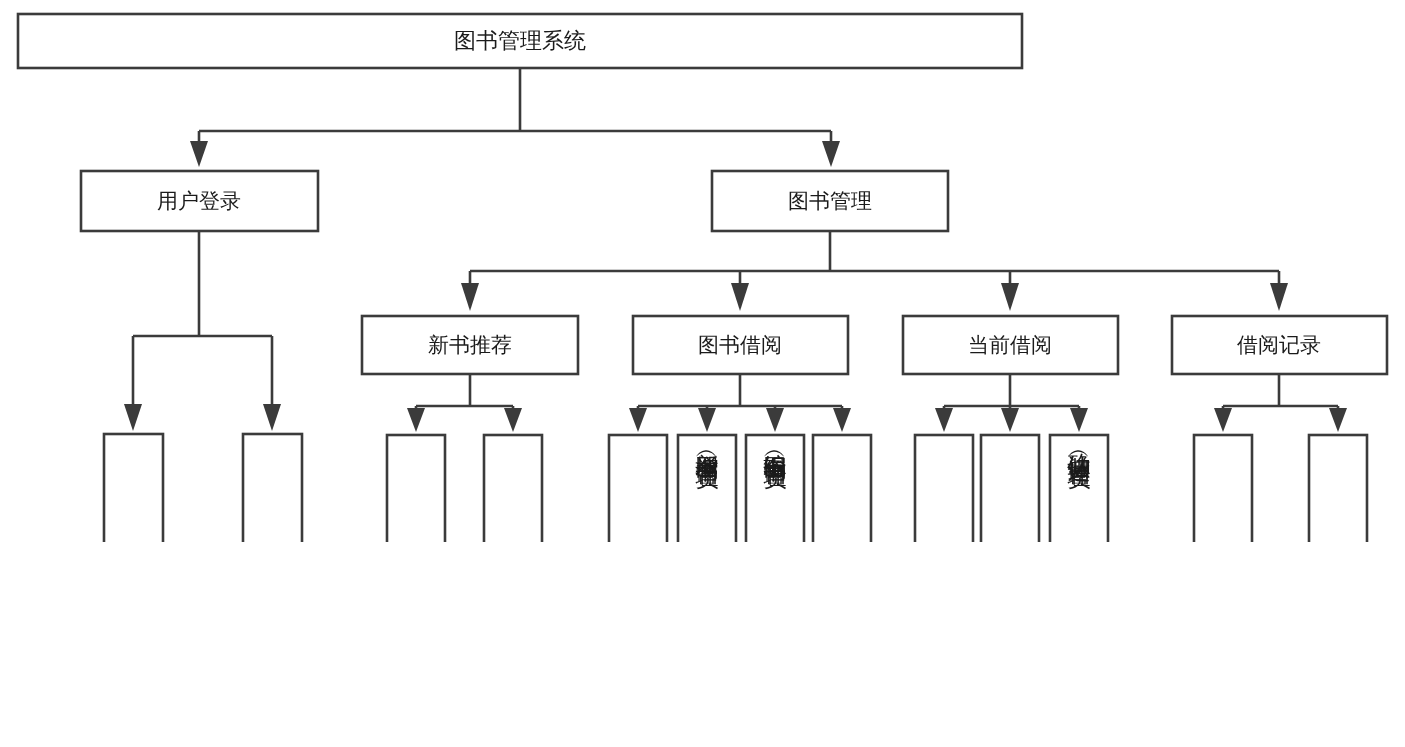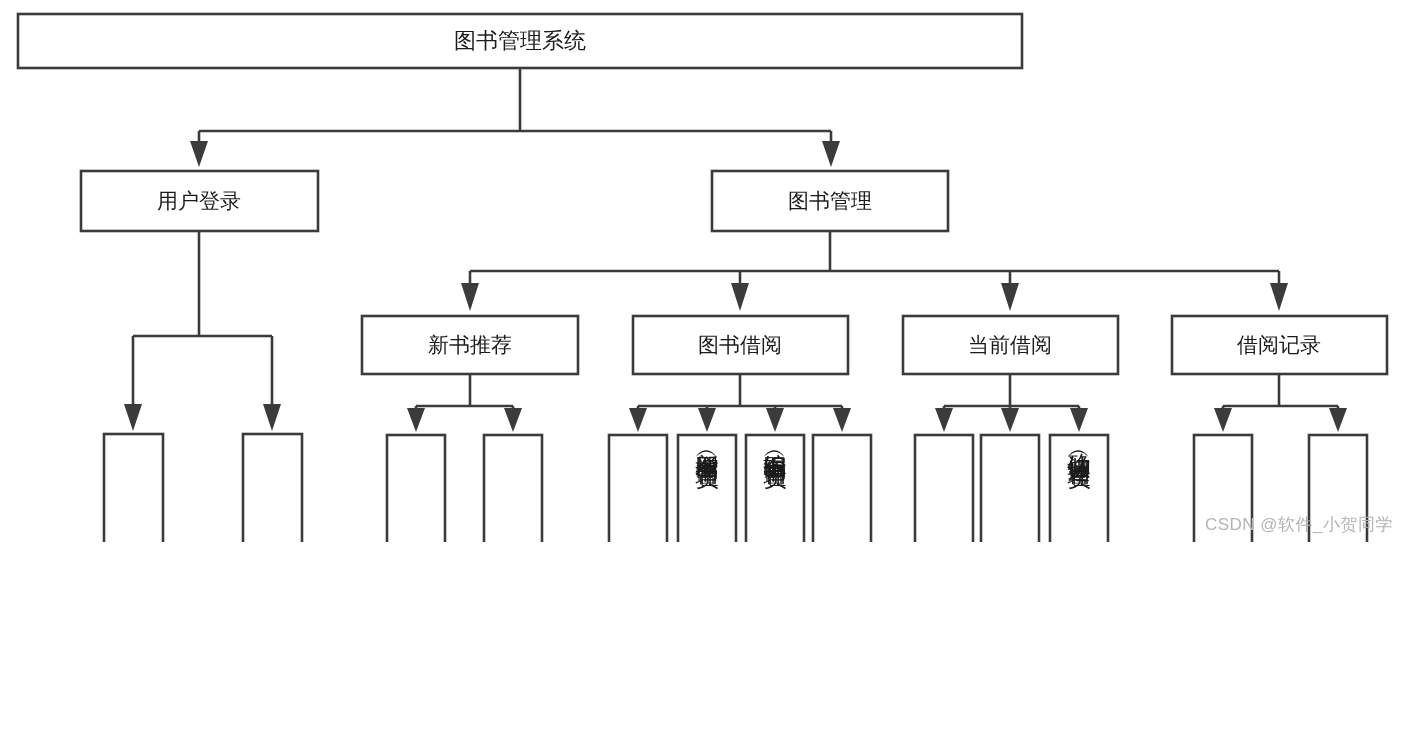--- a/index.html
+++ b/index.html
@@ -227,15 +227,14 @@
     <span class="leaf-label">确认归还（管理员）</span>
   </div>
 
   <div class="leaf-label-wrap" style="left:1194px; top:435px; width:58px; height:298px;">
     <span class="leaf-label">新增借阅记录</span>
   </div>
   <div class="leaf-label-wrap" style="left:1309px; top:435px; width:58px; height:298px;">
     <span class="leaf-label">查询借阅记录</span>
   </div>
 
-  <div class="watermark">CSDN @软件_小贺同学</div>
 
 </div>
 
 </body></html>

